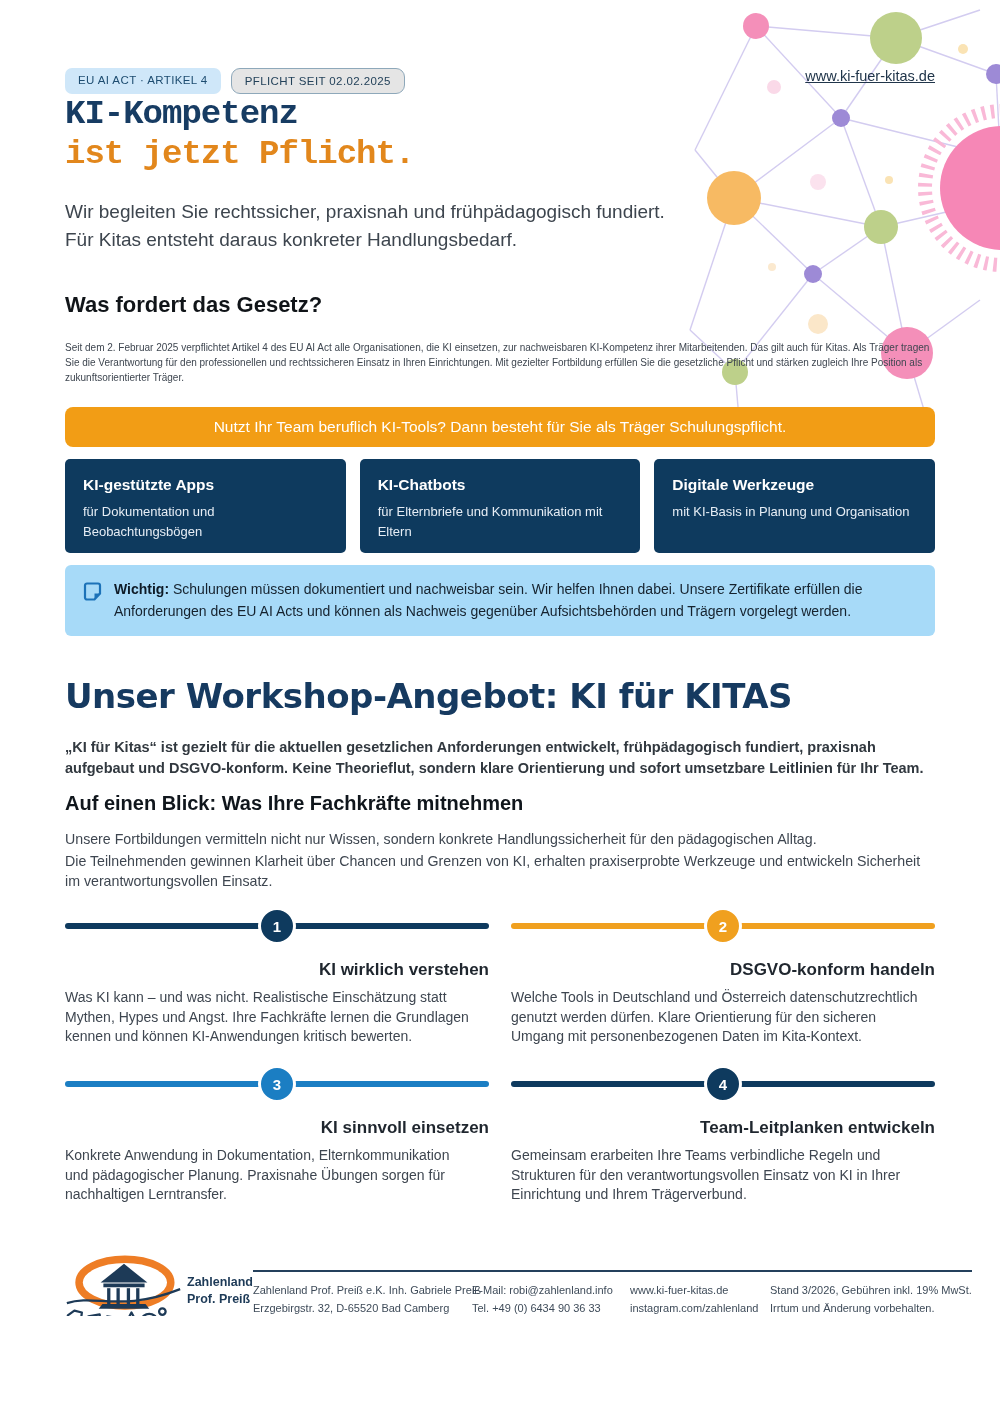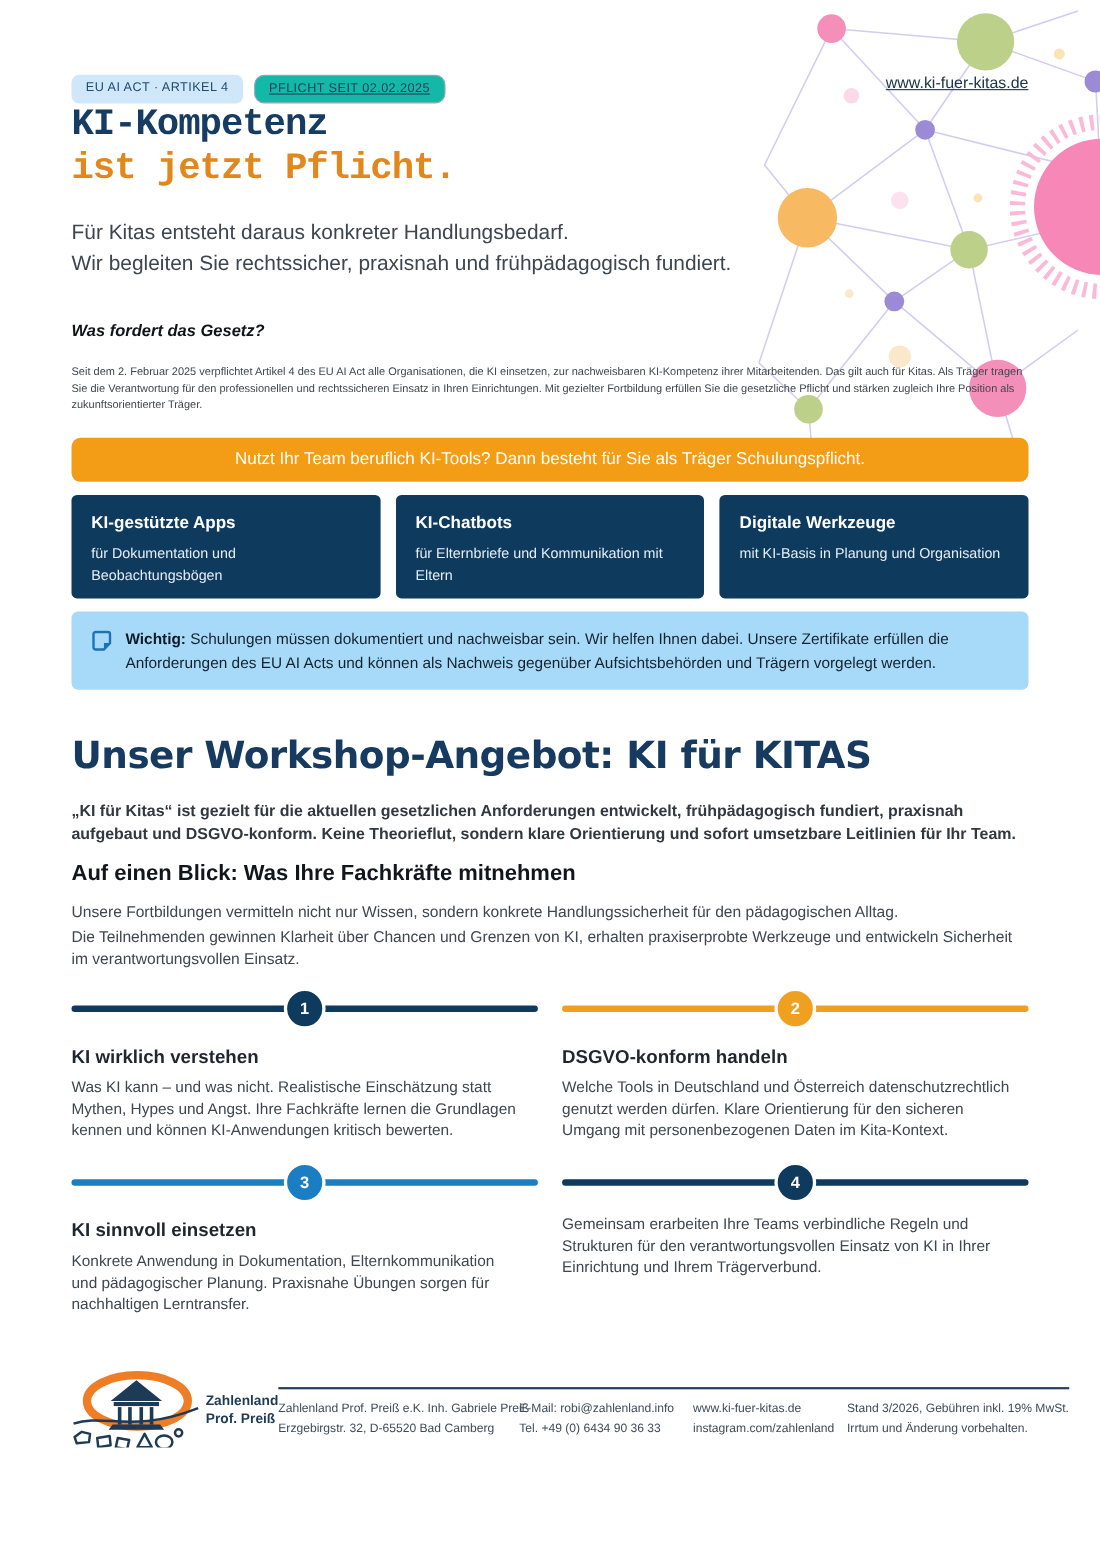--- a/index.html
+++ b/index.html
@@ -9,31 +9,31 @@
   .content { position:relative; z-index:2; padding:68px 65px 0 65px; }
 
   
   .network { position:absolute; top:0; left:680px; width:320px; height:430px; z-index:1; }
 
   
   .header-row { display:flex; justify-content:space-between; align-items:flex-start; }
   .badges { display:flex; gap:10px; }
   .badge { font-size:11.5px; letter-spacing:.4px; padding:6px 13px; border-radius:7px; white-space:nowrap; }
   .badge-blue { background:#cfe7f9; color:#1d4c70; }
-  .badge-outline { background:#14b8a6; border:1.5px solid #8ea8ba; color:#24425a; border-radius:9px;text-decoration:underline; }
+  .badge-outline { background:#e5e5e5; border:1.5px solid #8ea8ba; color:#24425a; border-radius:9px; }
   .site-link { font-size:14.5px; color:#20354a; text-decoration:underline; position:relative; z-index:3; }
 
   
   h1 { font-family:Liberation Mono, monospace; font-weight:bold; font-size:34px; line-height:1.18; letter-spacing:-1px; }
   h1 .t1 { display:block; color:#173c63; }
   h1 .t2 { display:block; color:#e2871c; }
   .subtitle { margin-top:24px; font-size:19px; line-height:1.47; color:#3d454e; }
 
   
-  .law-heading { margin-top:38px; font-size:15px; font-weight:bold; color:#101418;font-style:italic; }
+  .law-heading { margin-top:38px; font-size:22px; font-weight:bold; color:#101418; }
   .law-body { margin-top:22px; font-size:10px; line-height:1.5; color:#3e4650; }
 
   
   .banner { margin-top:22px; background:#f29d15; border-radius:8px; padding:11px 1px; text-align:center;
             color:#fff; font-size:15.5px; }
 
   
   .cards { margin-top:12px; display:flex; gap:14px; }
   .card { flex:1; background:#0e3a5e; border-radius:5px; padding:17px 18px; height:94px; }
   .card h3 { color:#fff; font-size:15.5px; font-weight:bold; }
@@ -54,21 +54,21 @@
   .workshop-desc p + p { margin-top:2px; }
 
   
   .points { margin-top:15px; display:grid; grid-template-columns:1fr 1fr; column-gap:22px; row-gap:0; }
   .point { min-height:158px; }
   .point-track { position:relative; height:40px; display:flex; align-items:center; }
   .point-line { height:6px; border-radius:3px; width:100%; background:#0e3a5e; }
   .point-circle { position:absolute; left:50%; transform:translateX(-50%); width:38px; height:38px; border-radius:50%;
                   border:3px solid #fff; background:#0e3a5e; display:flex; align-items:center; justify-content:center;
                   color:#fff; font-weight:bold; font-size:15px; }
-  .point h4 { margin-top:14px; font-size:17px; font-weight:bold; color:#1f262e; }
+  .point h4 { margin-top:14px; font-size:17px; font-weight:bold; color:#1f262e;text-align:right; }
   .point p { margin-top:8px; font-size:14px; line-height:1.4; color:#3e4650; width:96%; }
 
   
   footer { margin-top:30px; display:flex; align-items:flex-start; }
   .logo-block { width:188px; flex:0 0 auto; display:flex; align-items:center; gap:5px; }
   .logo-text { font-size:12.5px; font-weight:bold; color:#1d3a57; line-height:1.35; }
   .footer-right { flex:1; border-top:2px solid #24405c; padding-top:9px; margin-top:18px;
                   display:grid; grid-template-columns:219px 158px 140px auto; font-size:11px; line-height:1.65; color:#3e4b59; }
   .footer-col div { white-space:nowrap; }
 </style>
@@ -132,22 +132,22 @@
         <span class="badge badge-outline">PFLICHT SEIT 02.02.2025</span>
       </div>
       <a class="site-link" href="#">www.ki-fuer-kitas.de</a>
     </div>
 
     <h1>
       <span class="t1">KI-Kompetenz</span>
       <span class="t2">ist jetzt Pflicht.</span>
     </h1>
     <div class="subtitle">
+      <div>Wir begleiten Sie rechtssicher, praxisnah und frühpädagogisch fundiert.</div>
       <div>Für Kitas entsteht daraus konkreter Handlungsbedarf.</div>
-      <div>Wir begleiten Sie rechtssicher, praxisnah und frühpädagogisch fundiert.</div>
     </div>
 
     <div class="law-heading">Was fordert das Gesetz?</div>
     <p class="law-body">Seit dem 2. Februar 2025 verpflichtet Artikel 4 des EU AI Act alle Organisationen, die KI einsetzen, zur nachweisbaren KI-Kompetenz ihrer Mitarbeitenden. Das gilt auch für Kitas. Als Träger tragen Sie die Verantwortung für den professionellen und rechtssicheren Einsatz in Ihren Einrichtungen. Mit gezielter Fortbildung erfüllen Sie die gesetzliche Pflicht und stärken zugleich Ihre Position als zukunftsorientierter Träger.</p>
 
     <div class="banner">Nutzt Ihr Team beruflich KI-Tools? Dann besteht für Sie als Träger Schulungspflicht.</div>
 
     <div class="cards">
       <div class="card">
         <h3>KI-gestützte Apps</h3>
@@ -212,20 +212,21 @@
         <h4>KI sinnvoll einsetzen</h4>
         <p>Konkrete Anwendung in Dokumentation, Elternkommunikation und pädagogischer Planung. Praxisnahe Übungen sorgen für nachhaltigen Lerntransfer.</p>
       </div>
       <div class="point">
         <div class="point-track">
           <div class="point-line" style="background-color: rgb(14, 58, 94);"></div>
           <div class="point-circle" style="background-color: rgb(14, 58, 94);">
             <span>4</span>
           </div>
         </div>
+        <h4>Team-Leitplanken entwickeln</h4>
         <p>Gemeinsam erarbeiten Ihre Teams verbindliche Regeln und Strukturen für den verantwortungsvollen Einsatz von KI in Ihrer Einrichtung und Ihrem Trägerverbund.</p>
       </div>
     </div>
 
     <footer>
       <div class="logo-block">
         <svg width="125" height="78" viewBox="0 0 125 78" xmlns="http://www.w3.org/2000/svg">
           <ellipse cx="64" cy="30" rx="49" ry="25" fill="none" stroke="#ee7d25" stroke-width="8"></ellipse>
           <path d="M2 52 C 32 42, 60 62, 123 37" fill="none" stroke="#1d3a57" stroke-width="2.4"></path>
           <path d="M63 10 L38 30 L88 30 Z" fill="#1d3a57"></path>

